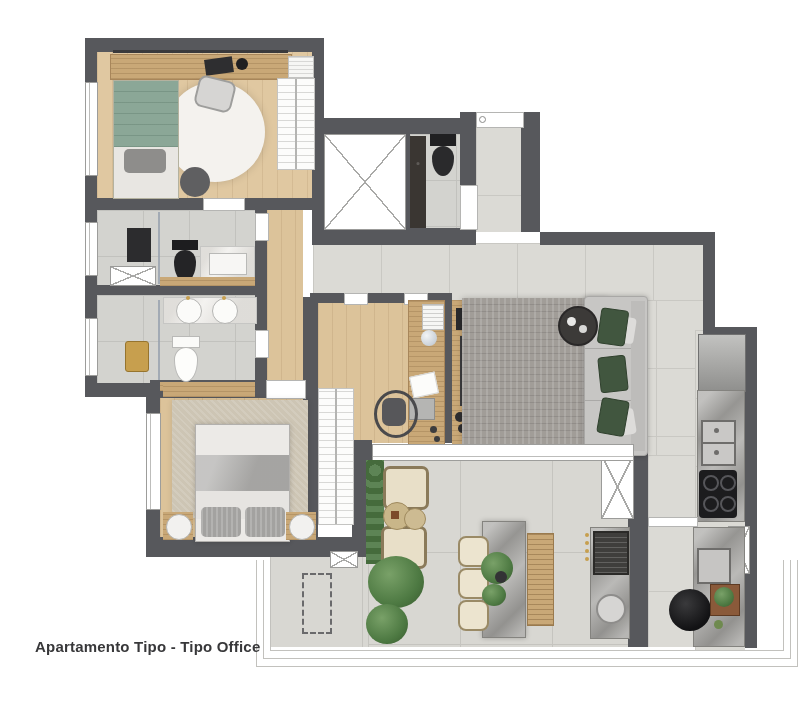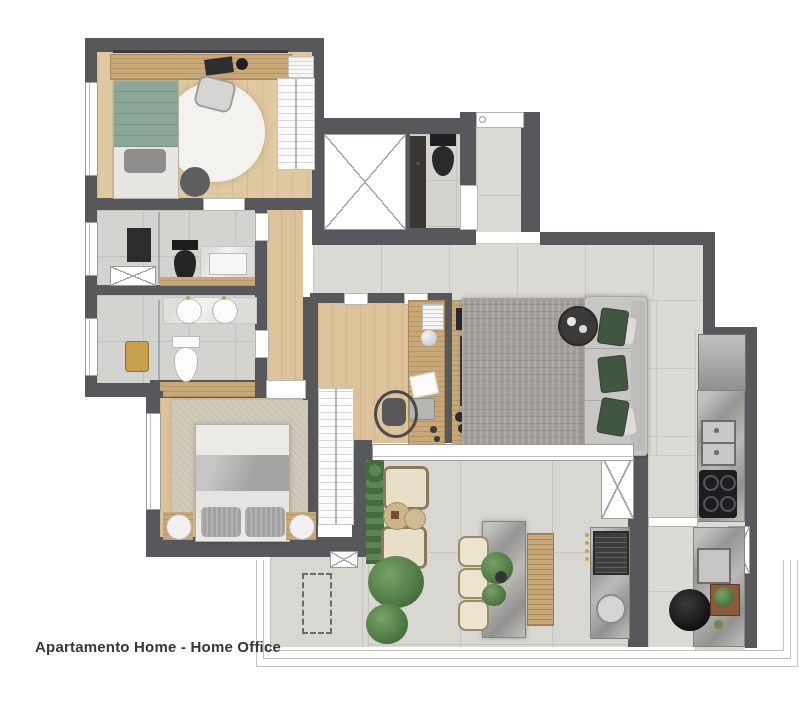--- a/index.html
+++ b/index.html
@@ -245,15 +245,15 @@
 
   <div class="abs marble" style="left:482px;top:521px;width:42px;height:115px;border:1px solid #84837f;box-shadow:0 0 5px rgba(0,0,0,.25)"></div>
   <div class="abs" style="left:527px;top:533px;width:25px;height:91px;background:#c9a877;background-image:repeating-linear-gradient(0deg,rgba(90,60,25,.30) 0 1px,transparent 1px 5px);border:1px solid #9a7a4e"></div>
   <div class="abs" style="left:458px;top:536px;width:27px;height:27px;background:#ece4cf;border:2px solid #9a8a66;border-radius:8px"></div>
   <div class="abs" style="left:458px;top:568px;width:27px;height:27px;background:#ece4cf;border:2px solid #9a8a66;border-radius:8px"></div>
   <div class="abs" style="left:458px;top:600px;width:27px;height:27px;background:#ece4cf;border:2px solid #9a8a66;border-radius:8px"></div>
   <div class="greenblob" style="left:481px;top:552px;width:32px;height:32px"></div>
   <div class="greenblob" style="left:482px;top:584px;width:24px;height:22px"></div>
   <div class="abs" style="left:495px;top:571px;width:12px;height:12px;border-radius:50%;background:#333335"></div>
 
-  <div class="lbl" style="left:35px;top:638px">Apartamento Home - Home Office</div>
+  <div class="lbl" style="left:35px;top:638px">Apartamento Tipo - Tipo Office</div>
 
 </div>
 
 </body></html>

